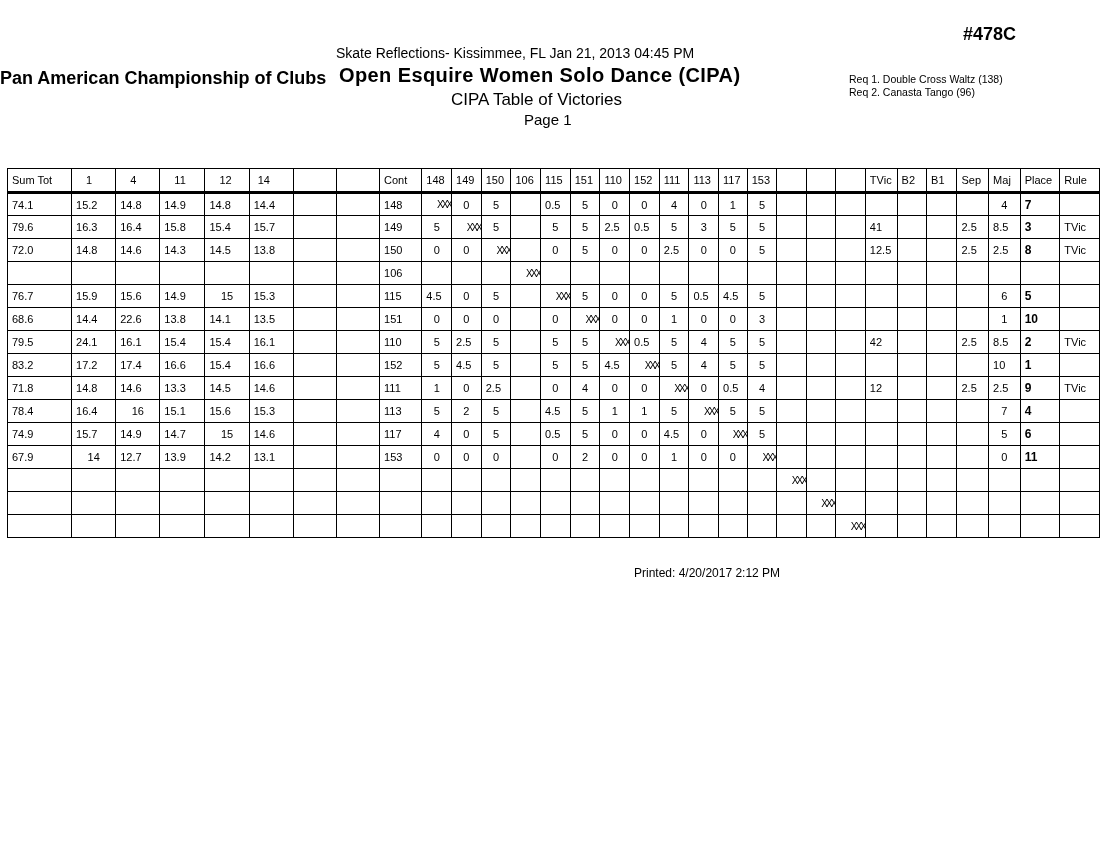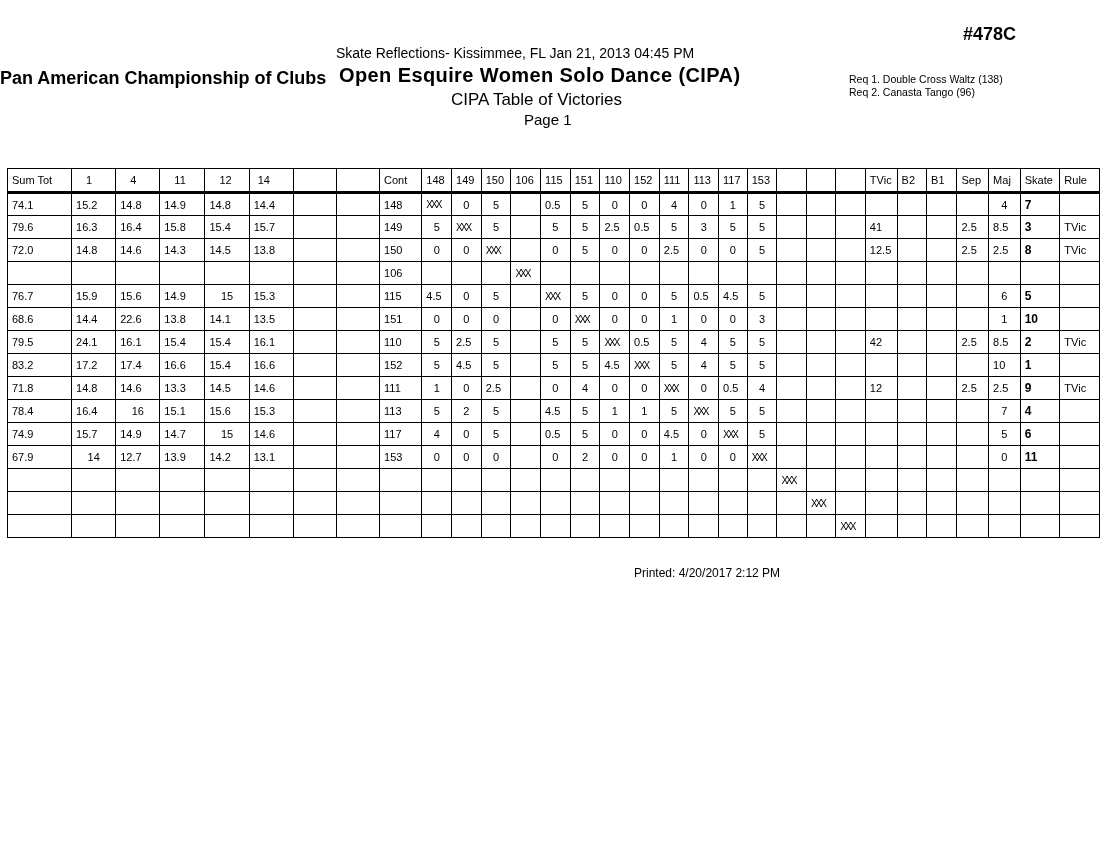--- a/index.html
+++ b/index.html
@@ -12,21 +12,21 @@
   #t4 { left:451px; top:90px; font-size:17px; }
   #t5 { left:524px; top:111px; font-size:15px; }
   #num { left:963px; top:24px; font-size:18px; font-weight:bold; }
   #req { left:849px; top:73px; font-size:10.5px; line-height:13px; }
   #printed { left:634px; top:566px; font-size:12px; }
   table.grid { position:absolute; left:7px; top:168px; border-collapse:collapse; table-layout:fixed; font-size:11px; }
   table.grid td { border:1px solid #000; height:23px; padding:0 0 0 4px; box-sizing:border-box; white-space:nowrap; overflow:hidden; vertical-align:middle; }
   table.grid tr.head td { border-bottom:3px solid #000; height:24px;margin-left:17px; }
   table.grid td.c { text-align:center; padding-left:0; }
   table.grid td.b { font-weight:bold; font-size:12px; }
-  .xxx { font-size:10px; letter-spacing:-2px; }
+  .xxx { font-size:10px; letter-spacing:-2px;text-align:right; }
 </style>
 </head>
 <body>
 
 <div class="hdr" id="t1"><span>Pan American Championship of Clubs</span></div>
 <div class="hdr" id="t2">Skate Reflections- Kissimmee, FL  Jan 21, 2013  04:45 PM</div>
 <div class="hdr" id="t3">Open Esquire Women Solo Dance (CIPA)</div>
 <div class="hdr" id="t4">CIPA Table of Victories</div>
 <div class="hdr" id="t5">Page 1</div>
 <div class="hdr" id="num">#478C</div>
@@ -93,21 +93,21 @@
         <td>117</td>
         <td>153</td>
         <td></td>
         <td></td>
         <td></td>
         <td>TVic</td>
         <td>B2</td>
         <td>B1</td>
         <td>Sep</td>
         <td>Maj</td>
-        <td>Skate</td>
+        <td>Place</td>
         <td>Rule</td>
       </tr>
       <tr>
         <td>74.1</td>
         <td>15.2</td>
         <td>14.8</td>
         <td>14.9</td>
         <td>14.8</td>
         <td>14.4</td>
         <td></td>

